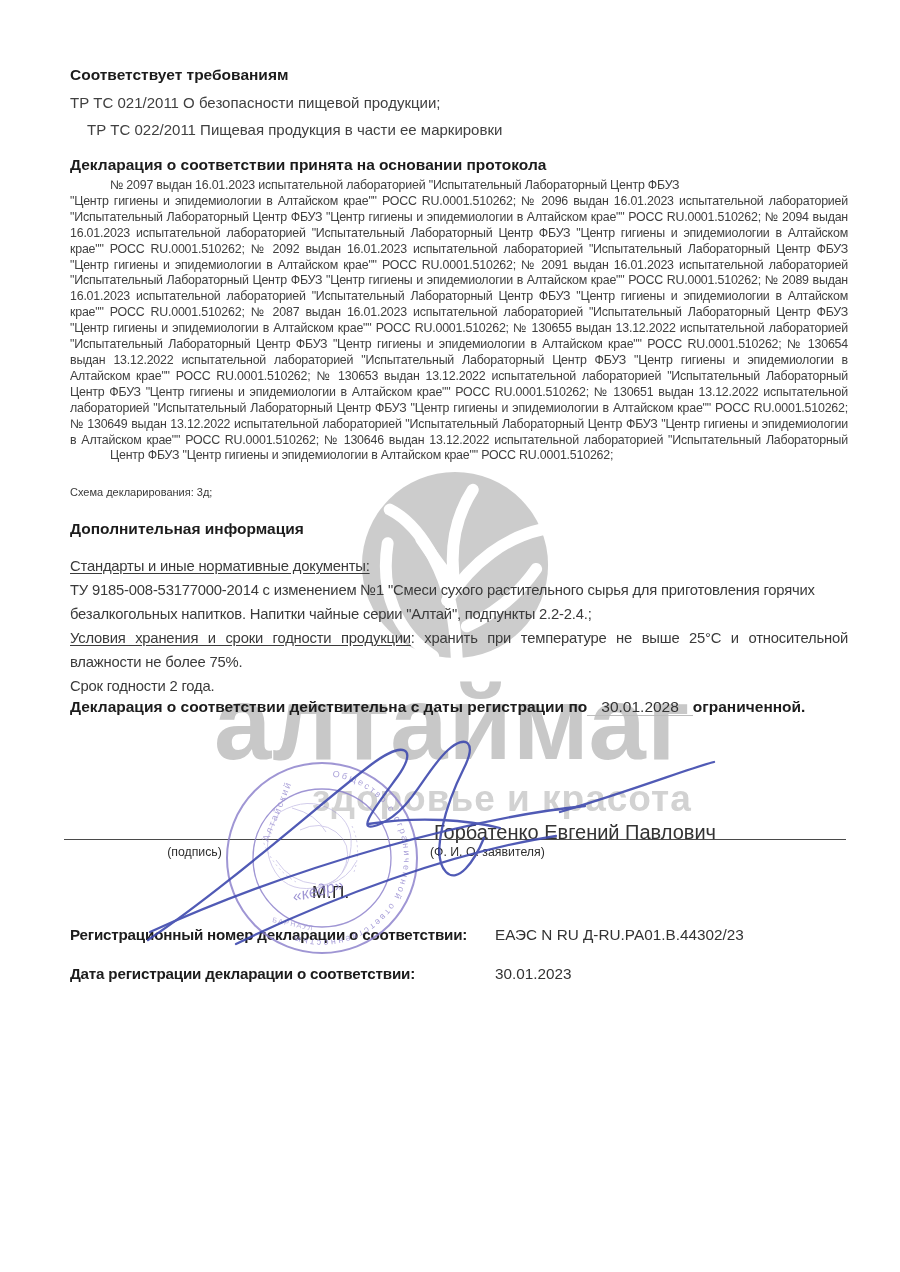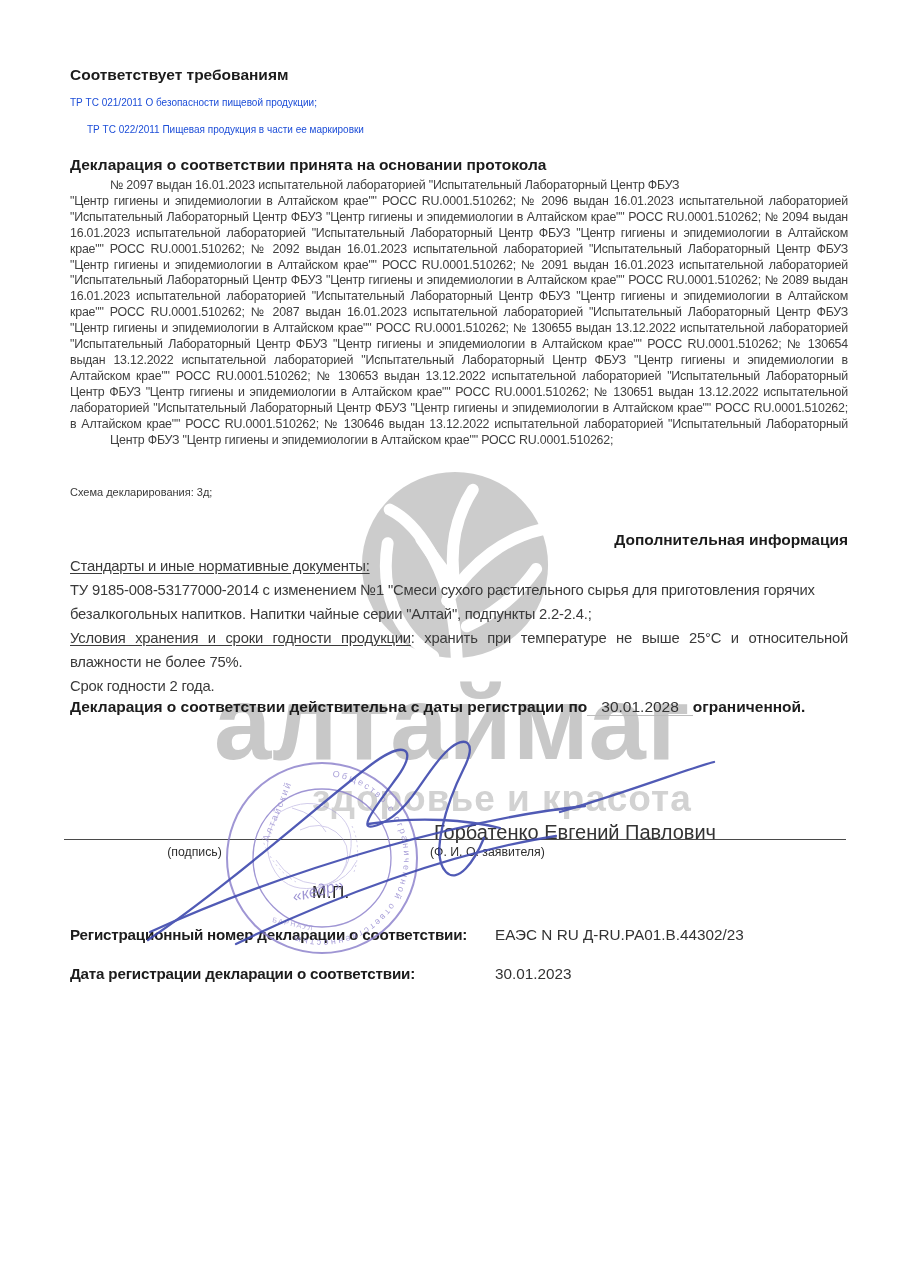--- a/index.html
+++ b/index.html
@@ -22,21 +22,21 @@
   }
   .wm-tagline{
     left:312px;top:780px;
     font-size:37px;font-weight:bold;letter-spacing:1px;
     color:#d2d2d2;line-height:1;
   }
   .wm-tree{left:356px;top:466px;}
   
   .txt-layer{position:absolute;inset:0;z-index:1;}
   .h-bold{font-weight:bold;color:#1c1c1c;font-size:15.5px;line-height:17px;}
-  .plain15{font-size:10px;color:#1d4ed8;line-height:17px;}
+  .plain15{font-size:15px;color:#404040;line-height:17px;}
   .left-col{left:70px;width:778px;}
   .proto{
     left:70px;top:178px;width:778px;
     font-size:12.4px;line-height:15.9px;letter-spacing:-0.2px;
     color:#404040;
   }
   .proto-line{text-align:justify;text-align-last:justify;text-justify:inter-word;white-space:normal;}
   .proto-line.is-first,.proto-line.is-last{text-align:left;text-align-last:left;margin-left:40px;}
   .addinfo{
     left:70px;top:554px;width:778px;
@@ -102,27 +102,28 @@
         <div class="proto-line">"Центр гигиены и эпидемиологии в Алтайском крае"" РОСС RU.0001.510262; № 2091 выдан 16.01.2023  испытательной лабораторией</div>
         <div class="proto-line">"Испытательный Лабораторный Центр ФБУЗ "Центр гигиены и эпидемиологии в Алтайском крае"" РОСС RU.0001.510262; № 2089 выдан</div>
         <div class="proto-line">16.01.2023  испытательной лабораторией "Испытательный Лабораторный Центр ФБУЗ "Центр гигиены и эпидемиологии в Алтайском</div>
         <div class="proto-line">крае"" РОСС RU.0001.510262; № 2087 выдан 16.01.2023  испытательной лабораторией "Испытательный Лабораторный Центр ФБУЗ</div>
         <div class="proto-line">"Центр гигиены и эпидемиологии в Алтайском крае"" РОСС RU.0001.510262; № 130655 выдан 13.12.2022  испытательной лабораторией</div>
         <div class="proto-line">"Испытательный Лабораторный Центр ФБУЗ "Центр гигиены и эпидемиологии в Алтайском крае"" РОСС RU.0001.510262;  № 130654</div>
         <div class="proto-line">выдан 13.12.2022  испытательной лабораторией "Испытательный Лабораторный Центр ФБУЗ "Центр гигиены и эпидемиологии в</div>
         <div class="proto-line">Алтайском крае"" РОСС RU.0001.510262;  № 130653 выдан 13.12.2022  испытательной лабораторией "Испытательный Лабораторный</div>
         <div class="proto-line">Центр ФБУЗ "Центр гигиены и эпидемиологии в Алтайском крае"" РОСС RU.0001.510262;  № 130651 выдан 13.12.2022  испытательной</div>
         <div class="proto-line">лабораторией "Испытательный Лабораторный Центр ФБУЗ "Центр гигиены и эпидемиологии в Алтайском крае"" РОСС RU.0001.510262;</div>
+        <div class="proto-line">№ 130649 выдан 13.12.2022  испытательной лабораторией "Испытательный Лабораторный Центр ФБУЗ "Центр гигиены и эпидемиологии</div>
         <div class="proto-line">в Алтайском крае"" РОСС RU.0001.510262;  № 130646 выдан 13.12.2022  испытательной лабораторией "Испытательный Лабораторный</div>
         <div class="proto-line is-last">Центр ФБУЗ "Центр гигиены и эпидемиологии в Алтайском крае"" РОСС RU.0001.510262;</div>
       </div>
 
     <div class="abs left-col" style="top:486px;font-size:11px;color:#3a3a3a;">Схема декларирования: 3д;</div>
 
-    <div class="abs h-bold left-col" style="top:531px;text-align:right;">Дополнительная информация</div>
+    <div class="abs h-bold left-col" style="top:520px;">Дополнительная информация</div>
 
     <div class="abs addinfo">
       <div class="u">Стандарты и иные нормативные документы:</div>
       <div>ТУ 9185-008-53177000-2014 с изменением №1 "Смеси сухого растительного сырья для приготовления горячих</div>
       <div>безалкогольных напитков. Напитки чайные серии "Алтай", подпункты 2.2-2.4.;</div>
       <div class="jline"><span class="u">Условия хранения и сроки годности продукции</span><span>: хранить при температуре не выше 25°С и относительной</span></div>
       <div>влажности не более 75%.</div>
       <div>Срок годности 2 года.</div>
     </div>
 

